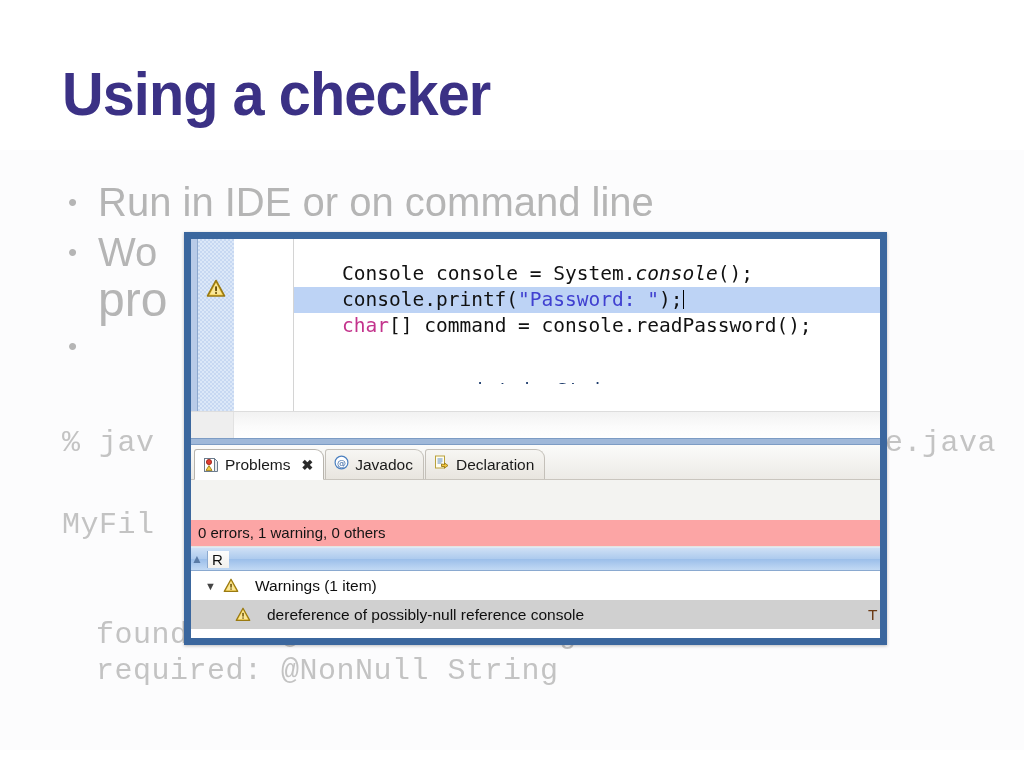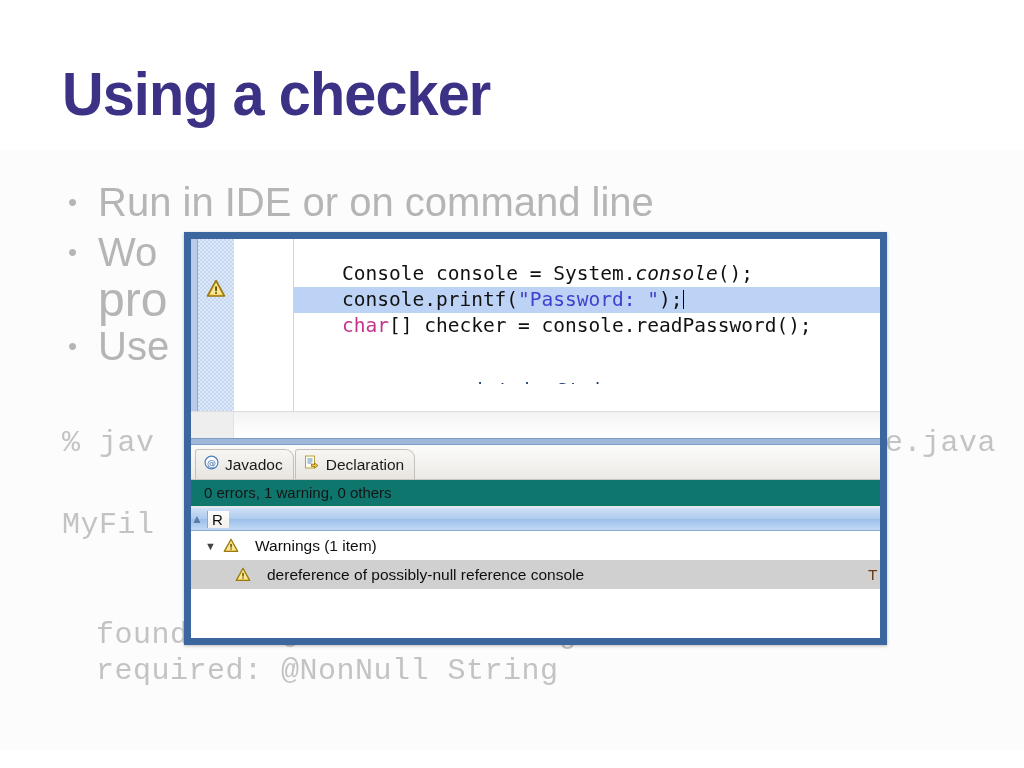--- a/index.html
+++ b/index.html
@@ -250,25 +250,26 @@
   .vtab .closex {
     font-size: 14px;
     color: #2a2a2a;
     font-weight: bold;
     margin-left: 5px;
   }
 
   #summary-bar {
     height: 26px;
     line-height: 26px;
-    padding-left: 13px;
+    padding-left: 7px;
     font-size: 15px;
     color: #141414;
-    background: #0f766e;
+    background: #fca5a5;
     border-bottom: 1px solid #e6e4e0;
+    margin-top: 40px;
   }
 
   #col-header {
     height: 22px;
     display: flex;
     align-items: center;
     background: linear-gradient(to bottom, #cfe0f5 0%, #aecbee 48%, #9cbfea 52%, #c2d9f4 100%);
     border-top: 1px solid #dfe9f7;
     border-bottom: 1px solid #8aa9d0;
     font-size: 15px;
@@ -345,21 +346,20 @@
     </div>
 
     <div class="bullet-row" id="bullet2">
       <span class="bullet-dot">•</span>
       <span class="bullet-text">Wo</span>
     </div>
     <div class="bullet-sub" id="bullet2b">pro</div>
 
     <div class="bullet-row" id="bullet3">
       <span class="bullet-dot">•</span>
-      <span class="bullet-text">Use</span>
     </div>
   </div>
 
   <div class="term-line" id="term1">% jav</div>
   <div class="term-line" id="term2">MyFil</div>
   <div class="term-line" id="term3">found   : @Nullable String</div>
   <div class="term-line" id="term4">required: @NonNull String</div>
   <div class="term-line" style="left:885px; top:426px;">e.java</div>
 
   <div id="ide-frame">
@@ -378,36 +378,48 @@
         </span>
       </div>
 
       <div id="annocol"></div>
 
       <div id="code-area">
         <div class="code-line"><span>Console console = System.</span><span class="tok-ital">console</span><span>();</span></div>
 
         <div class="code-line highlight"><span>console.printf(</span><span class="tok-str">"Password: "</span><span>);</span><span class="caret"></span></div>
 
-        <div class="code-line"><span class="tok-kw">char</span><span>[] checker = console.readPassword();</span></div>
+        <div class="code-line"><span class="tok-kw">char</span><span>[] command = console.readPassword();</span></div>
 
         <div id="code-clip">int i; String s;</div>
       </div>
     </div>
 
     <div id="editor-bottom-shade">
       <div class="left-pad"></div>
     </div>
 
     <div id="sash"></div>
 
     <div id="problems-view">
 
       <div id="tabbar">
 
+        <div class="vtab active">
+          <span class="prob-ico">
+            <svg width="16" height="16" viewBox="0 0 16 16">
+              <rect x="1.5" y="1.5" width="10" height="13" fill="#ffffff" stroke="#6b7b8c" stroke-width="1"></rect>
+              <path d="M11.5 1.5 L14.5 4.5 L14.5 14.5 L11.5 14.5 Z" fill="#e7ebef" stroke="#6b7b8c" stroke-width="1"></path>
+              <circle cx="6" cy="5" r="2.6" fill="#e03c2f" stroke="#8e1a12" stroke-width="0.8"></circle>
+              <path d="M6 8.6 L9 13.4 L3 13.4 Z" fill="#f5cf4b" stroke="#9a7a12" stroke-width="0.9" stroke-linejoin="round"></path>
+            </svg>
+          </span>
+          <span>Problems</span>
+          <span class="closex">✖</span>
+        </div>
 
         <div class="vtab inactive">
           <span>
             <svg width="15" height="15" viewBox="0 0 15 15">
               <circle cx="7.5" cy="7.5" r="6.4" fill="#ffffff" stroke="#4a7fbf" stroke-width="1.2"></circle>
               <text x="7.5" y="11" font-family="DejaVu Sans, sans-serif" font-size="9" fill="#2f5f9e" text-anchor="middle">@</text>
             </svg>
           </span>
           <span>Javadoc</span>
         </div>

